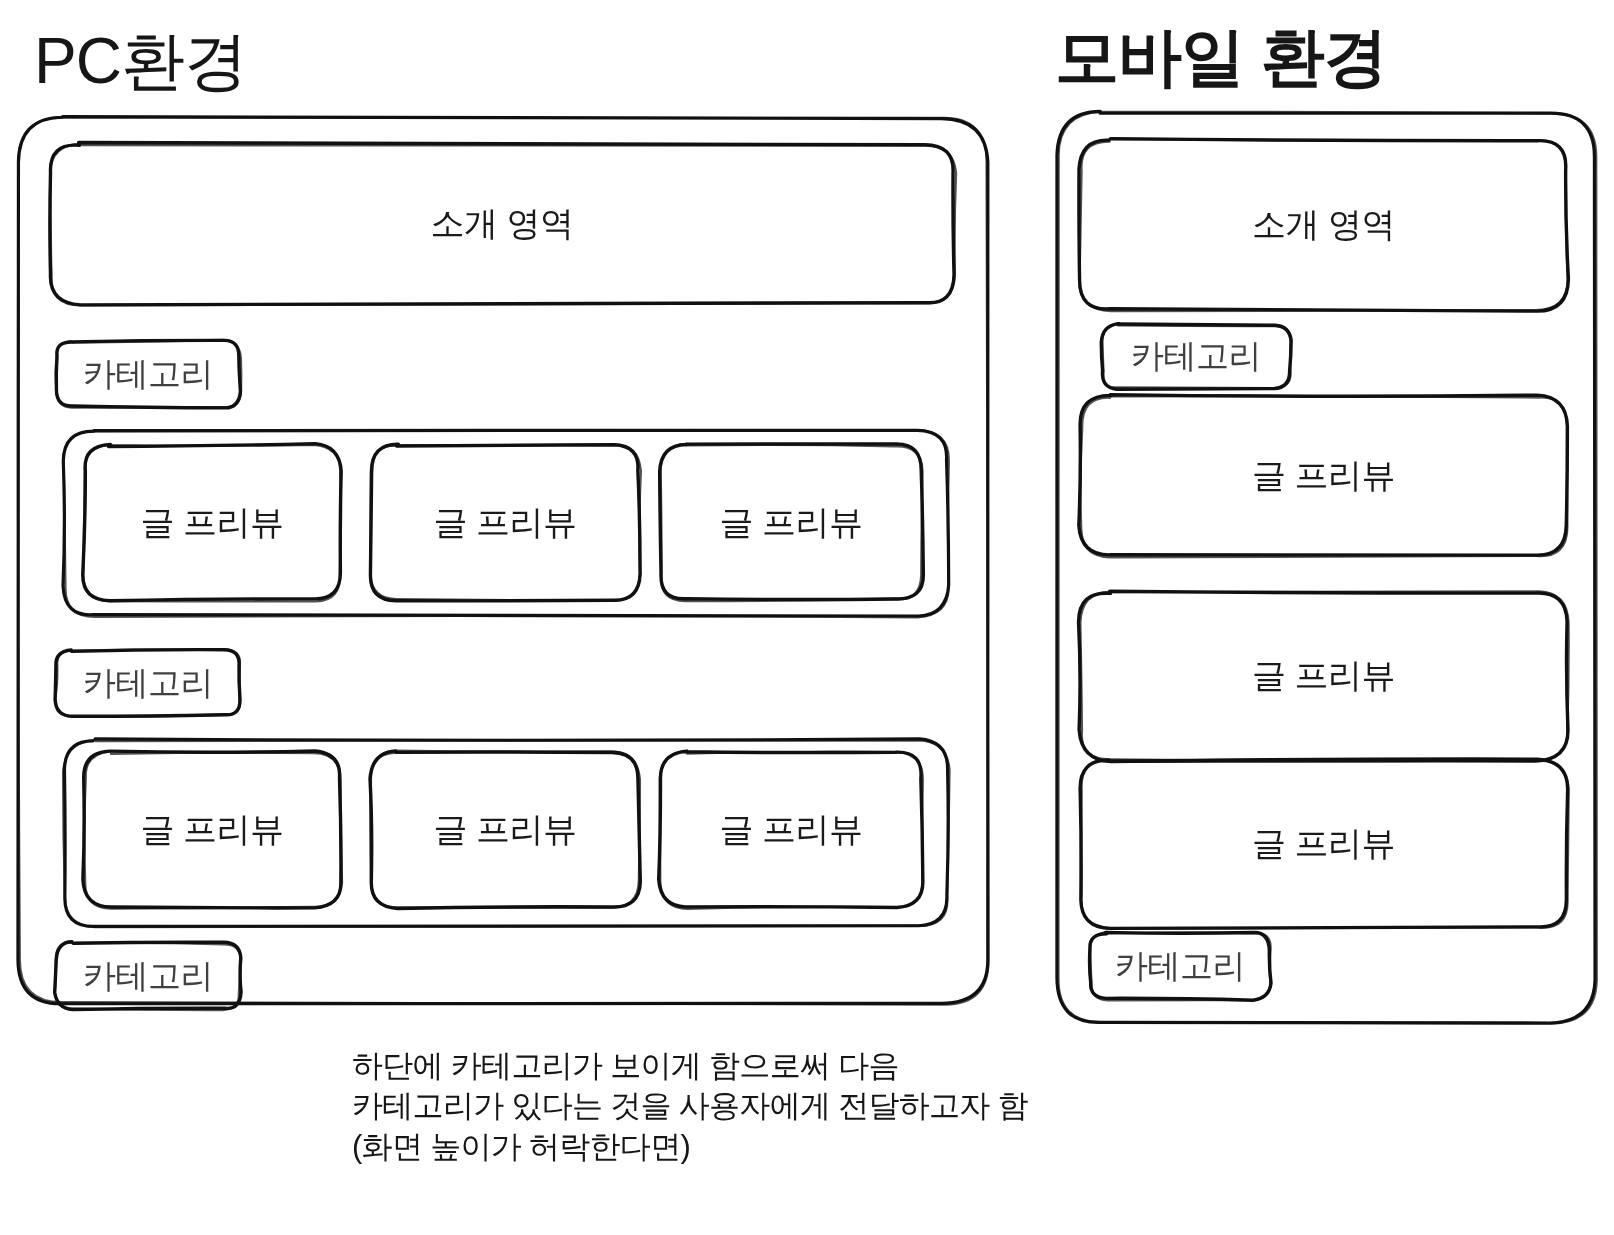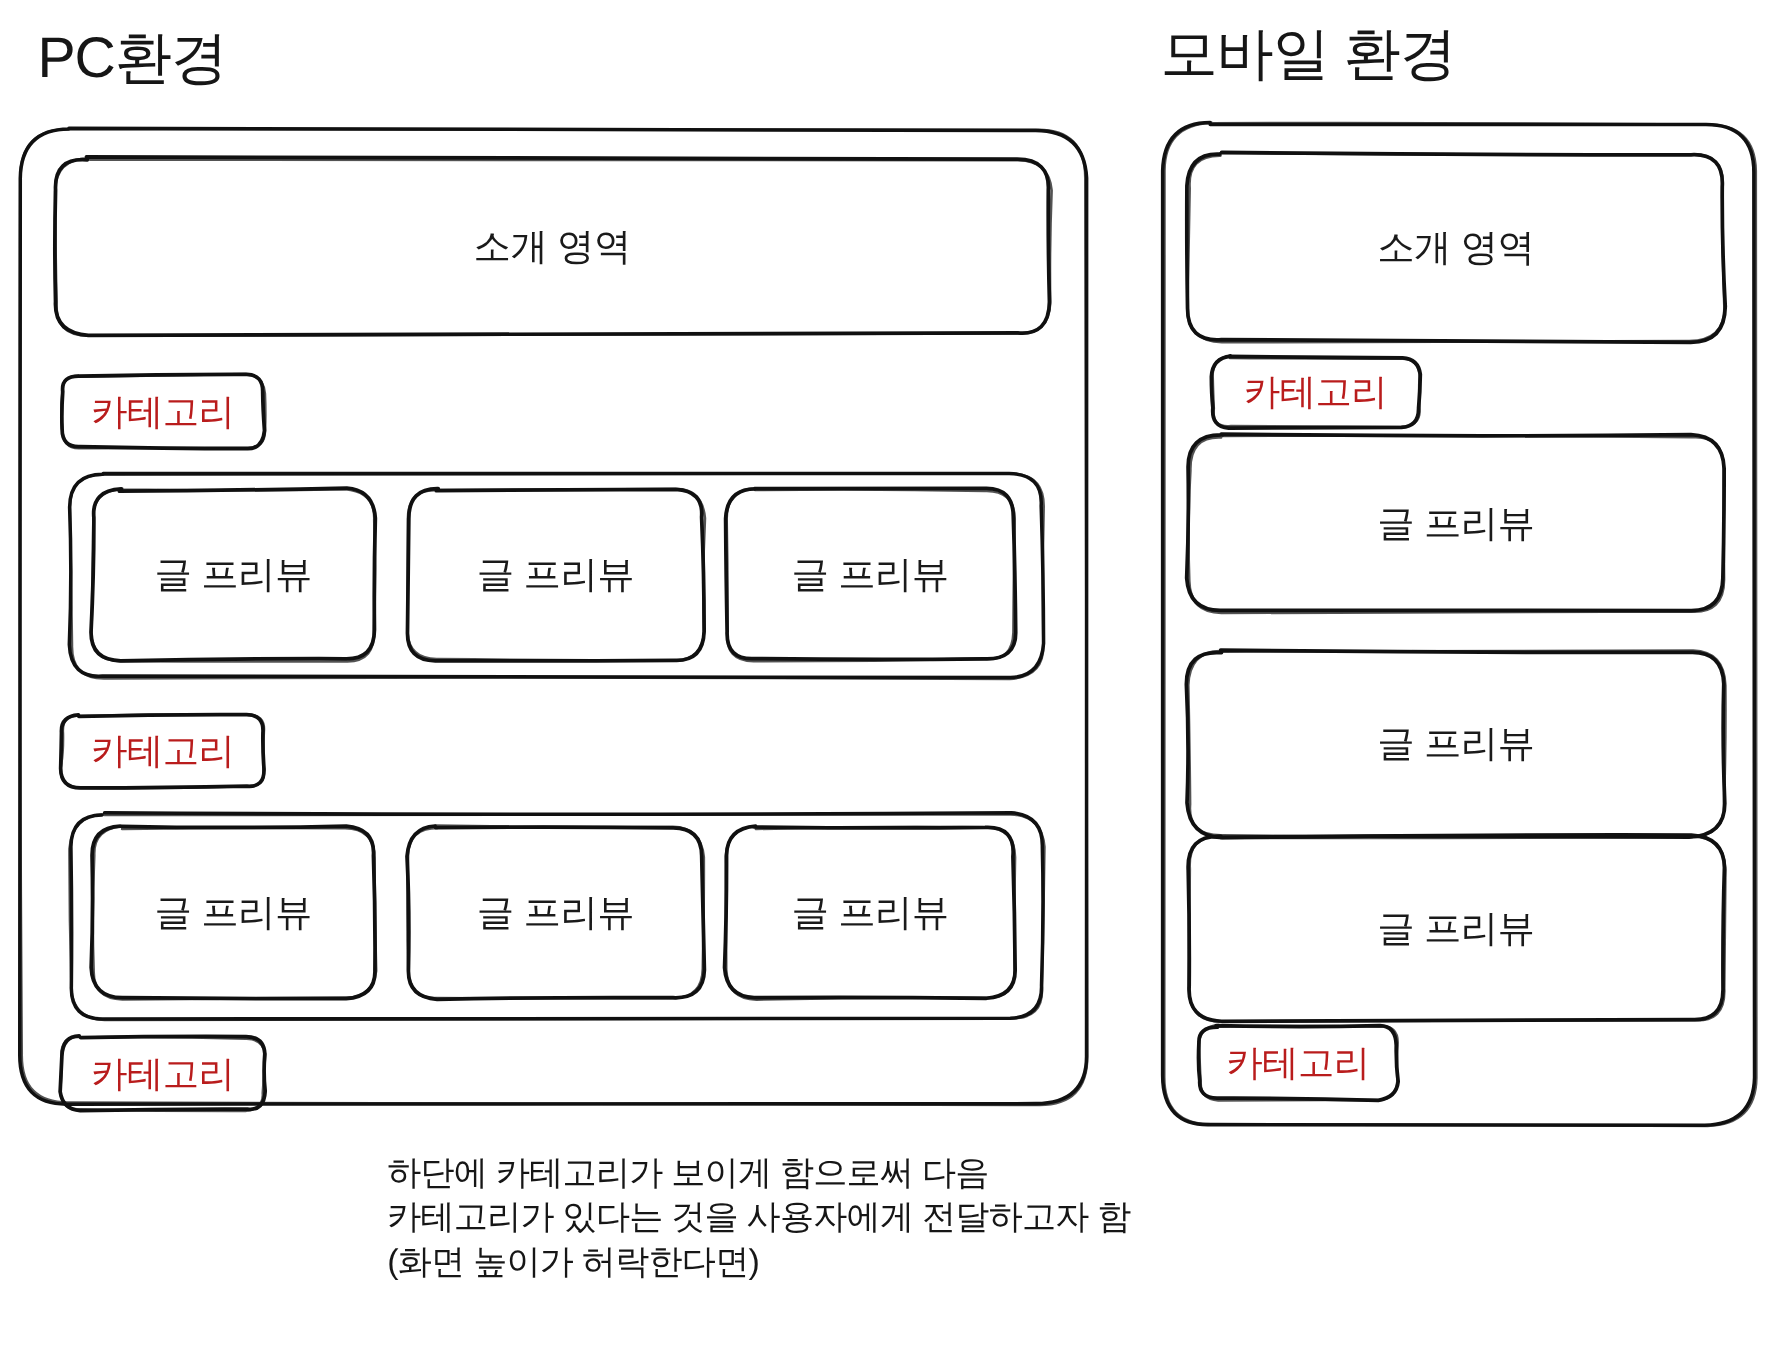--- a/index.html
+++ b/index.html
@@ -18,49 +18,49 @@
   #sketch-layer {
     position: absolute;
     left: 0;
     top: 0;
     width: 1614px;
     height: 1235px;
     pointer-events: none;
   }
   .panel-title {
     position: absolute;
-    font-size: 52px;
+    font-size: 64px;
     font-weight: 400;
     letter-spacing: -1px;
     color: #161616;
     white-space: nowrap;
     text-align: center;
   }
   #pc-title  { left: 34px;   top: 18px; }
-  #mob-title { left: 1055px; top: 14px; }
+  #mob-title { left: 1055px; top: 14px; font-weight: bold; }
 
   .box-label {
     position: absolute;
     display: flex;
     align-items: center;
     justify-content: center;
     text-align: center;
     font-size: 34px;
     letter-spacing: -0.5px;
     color: #1a1a1a;
     white-space: nowrap;
   }
   .chip-label {
     position: absolute;
     display: flex;
     align-items: center;
     justify-content: center;
     font-size: 33px;
     letter-spacing: -0.5px;
-    color: #b91c1c;
+    color: #404040;
     white-space: nowrap;
   }
   #caption {
     position: absolute;
     left: 352px;
     top: 1046px;
     font-size: 31px;
     line-height: 1.30;
     letter-spacing: -0.7px;
     color: #161616;

